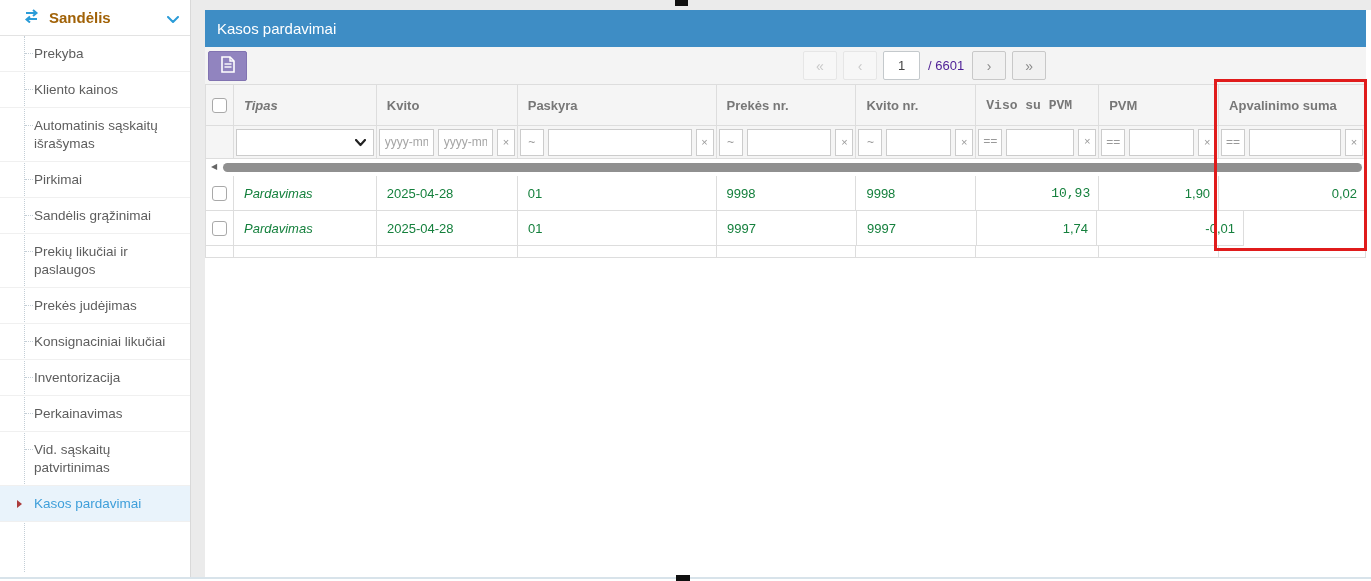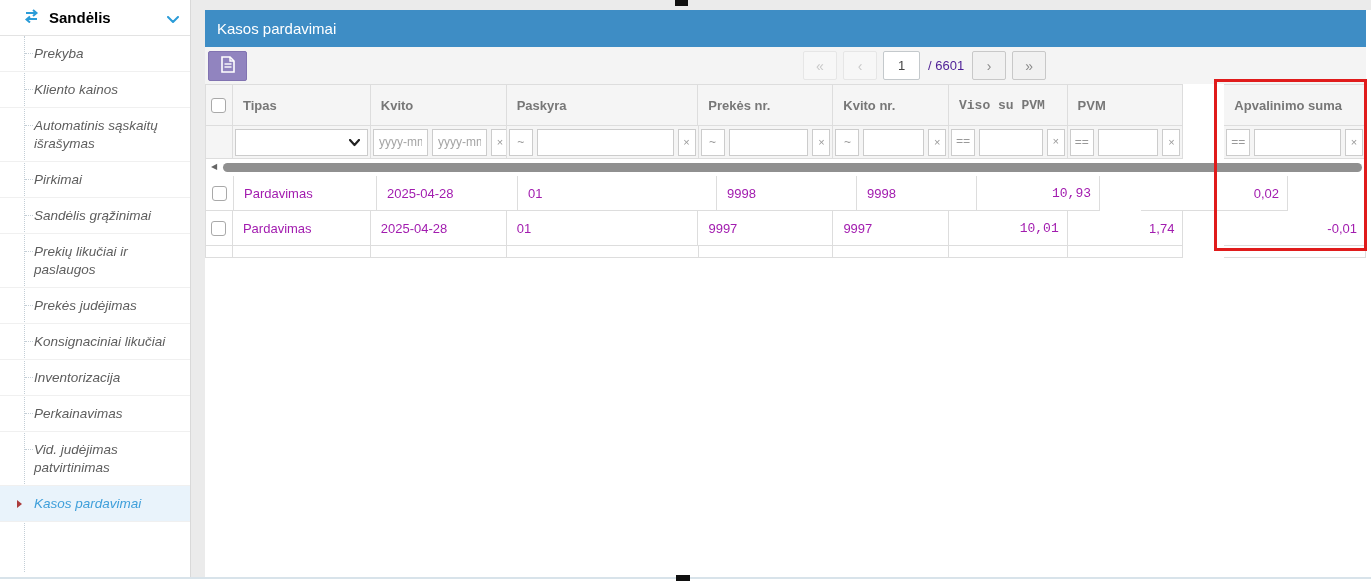--- a/index.html
+++ b/index.html
@@ -18,28 +18,28 @@
 
   
   .sidebar {
     position:absolute; left:0; top:0; width:191px; height:577px;
     background:#fff; border-right:1px solid #d9d9d9;
   }
   .sb-header {
     height:36px; display:flex; align-items:center; gap:9px;
     padding-left:23px; border-bottom:1px solid #e3e3e3; position:relative;
   }
-  .sb-title { font-size:15px; font-weight:bold; color:#000000; }
+  .sb-title { font-size:15px; font-weight:bold; color:#a16207; }
   .sb-chevron { position:absolute; right:11px; top:12px; }
   .sb-tree { position:relative; }
   .sb-tree .vline {
     position:absolute; left:24px; top:0; height:536px;
     border-left:1px dotted #c3ced6;
   }
-  .sb-tree ul { list-style:none;font-style:italic; }
+  .sb-tree ul { list-style:none; }
   .sb-tree li {
     position:relative; padding:9px 10px 8px 34px;
     font-size:13.5px; line-height:18px; color:#5d5d5d;
     border-bottom:1px solid #f0f0f0; cursor:pointer;
   }
   .sb-tree li::before {
     content:""; position:absolute; left:25px; top:17px; width:8px;
     border-top:1px dotted #c3ced6;
   }
   .sb-tree li.active { background:#e9f3fb; color:#3f9fda; }
@@ -71,23 +71,23 @@
   .pg-input {
     width:37px; height:29px; border:1px solid #c4c9cc; border-radius:2px;
     text-align:center; font-size:13px; color:#444; font-family:inherit; background:#fff;
   }
   .pg-total { font-size:13px; color:#4c1d95; padding:0 2px; }
 
   
   .grid { border-left:1px solid #ddd; background:#fff; }
   .grow { display:flex; }
   .cell { border-right:1px solid #ddd; border-bottom:1px solid #ddd; overflow:hidden; }
-  .c0 { width:28px; }  .c1 { width:143px; } .c2 { width:141px; }
+  .c0 { width:28px; }  .c1 { width:143px;font-style:italic; } .c2 { width:141px; }
   .c3 { width:199px; } .c4 { width:140px; } .c5 { width:120px; }
-  .c6 { width:123px;font-family:Liberation Mono, monospace; } .c7 { width:120px; } .c8 { width:147px;margin-left:41px; }
+  .c6 { width:123px;font-family:Liberation Mono, monospace; } .c7 { width:120px; } .c8 { width:147px; }
 
   .hrow .cell {
     height:42px; background:#f5f5f5; border-top:1px solid #ddd;
     display:flex; align-items:center; padding-left:10px;
     font-weight:bold; color:#777; cursor:pointer;
   }
   .hrow .c0 { justify-content:center; padding-left:0; }
 
   .checkbox {
     width:15px; height:15px; background:#fff; border:1px solid #a9a9a9;
@@ -114,21 +114,21 @@
   .fselect svg { position:absolute; right:7px; top:9px; }
   .fdate { flex:0 0 55px; }
 
   .scrollrow { position:relative; height:17px; background:#fff; border-right:1px solid #ddd; }
   .scroll-arrow { position:absolute; left:5px; top:3px; font-size:8px; color:#666; cursor:pointer; }
   .scroll-thumb {
     position:absolute; left:17px; top:4px; width:1139px; height:9px;
     background:#909090; border-radius:5px; cursor:grab;
   }
 
-  .drow .cell { height:35px; display:flex; align-items:center; padding-left:10px; color:#a21caf; }
+  .drow .cell { height:35px; display:flex; align-items:center; padding-left:10px; color:#15803d; }
   .drow .c0 { justify-content:center; padding-left:0; }
   .drow .num { justify-content:flex-end; padding-left:0; padding-right:8px; }
   .prow .cell { height:12px; border-bottom:1px solid #ddd; }
 
   
   .red-box {
     position:absolute; left:1214px; top:79px; width:153px; height:172px;
     border:3px solid #e01b1b; pointer-events:none; z-index:10;
   }
 </style>
@@ -162,21 +162,21 @@
       <li><span>Prekyba</span></li>
       <li><span>Kliento kainos</span></li>
       <li><span>Automatinis sąskaitų išrašymas</span></li>
       <li><span>Pirkimai</span></li>
       <li><span>Sandėlis grąžinimai</span></li>
       <li><span>Prekių likučiai ir paslaugos</span></li>
       <li><span>Prekės judėjimas</span></li>
       <li><span>Konsignaciniai likučiai</span></li>
       <li><span>Inventorizacija</span></li>
       <li><span>Perkainavimas</span></li>
-      <li><span>Vid. judėjimas patvirtinimas</span></li>
+      <li><span>Vid. sąskaitų patvirtinimas</span></li>
       <li class="active">
         <span class="marker-triangle"></span>
         <span>Kasos pardavimai</span>
       </li>
     </ul>
   </div>
 </div>
 
 <div class="main">
 
@@ -273,33 +273,33 @@
     <div class="grow drow">
       <div class="cell c0">
           <span class="checkbox"></span>
         </div>
       <div class="cell c1">Pardavimas</div>
       <div class="cell c2">2025-04-28</div>
       <div class="cell c3">01</div>
       <div class="cell c4">9998</div>
       <div class="cell c5">9998</div>
       <div class="cell c6 num">10,93</div>
+      <div class="cell c7 num">1,90</div>
       <div class="cell c8 num">0,02</div>
     </div>
 
     <div class="grow drow">
       <div class="cell c0">
           <span class="checkbox"></span>
         </div>
       <div class="cell c1">Pardavimas</div>
       <div class="cell c2">2025-04-28</div>
       <div class="cell c3">01</div>
       <div class="cell c4">9997</div>
       <div class="cell c5">9997</div>
-      <div class="cell c6 num">10,01</div>
       <div class="cell c7 num">1,74</div>
       <div class="cell c8 num">-0,01</div>
     </div>
 
     <div class="grow prow">
       <div class="cell c0"></div>
       <div class="cell c1"></div>
       <div class="cell c2"></div>
       <div class="cell c3"></div>
       <div class="cell c4"></div>

